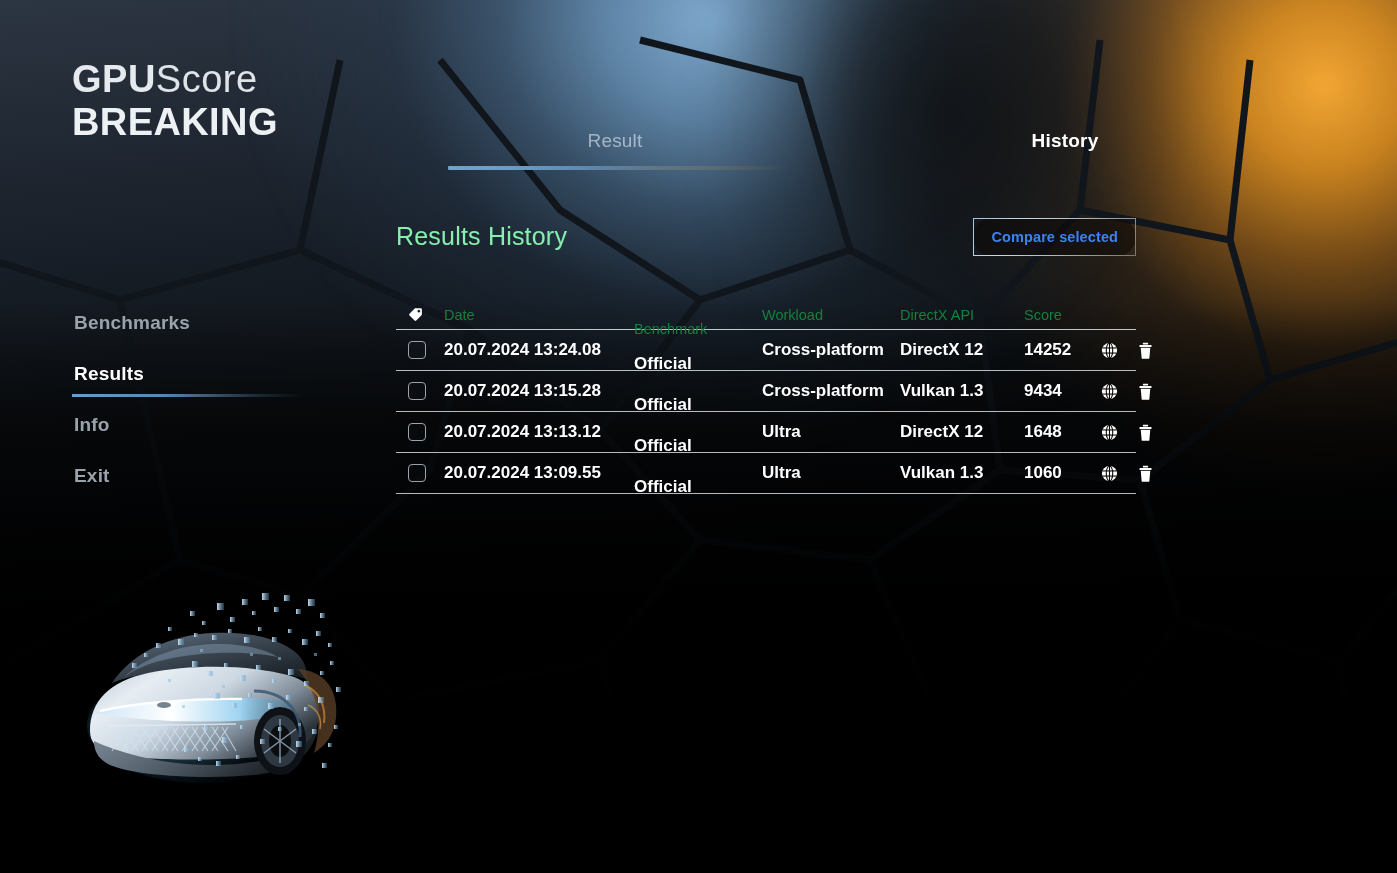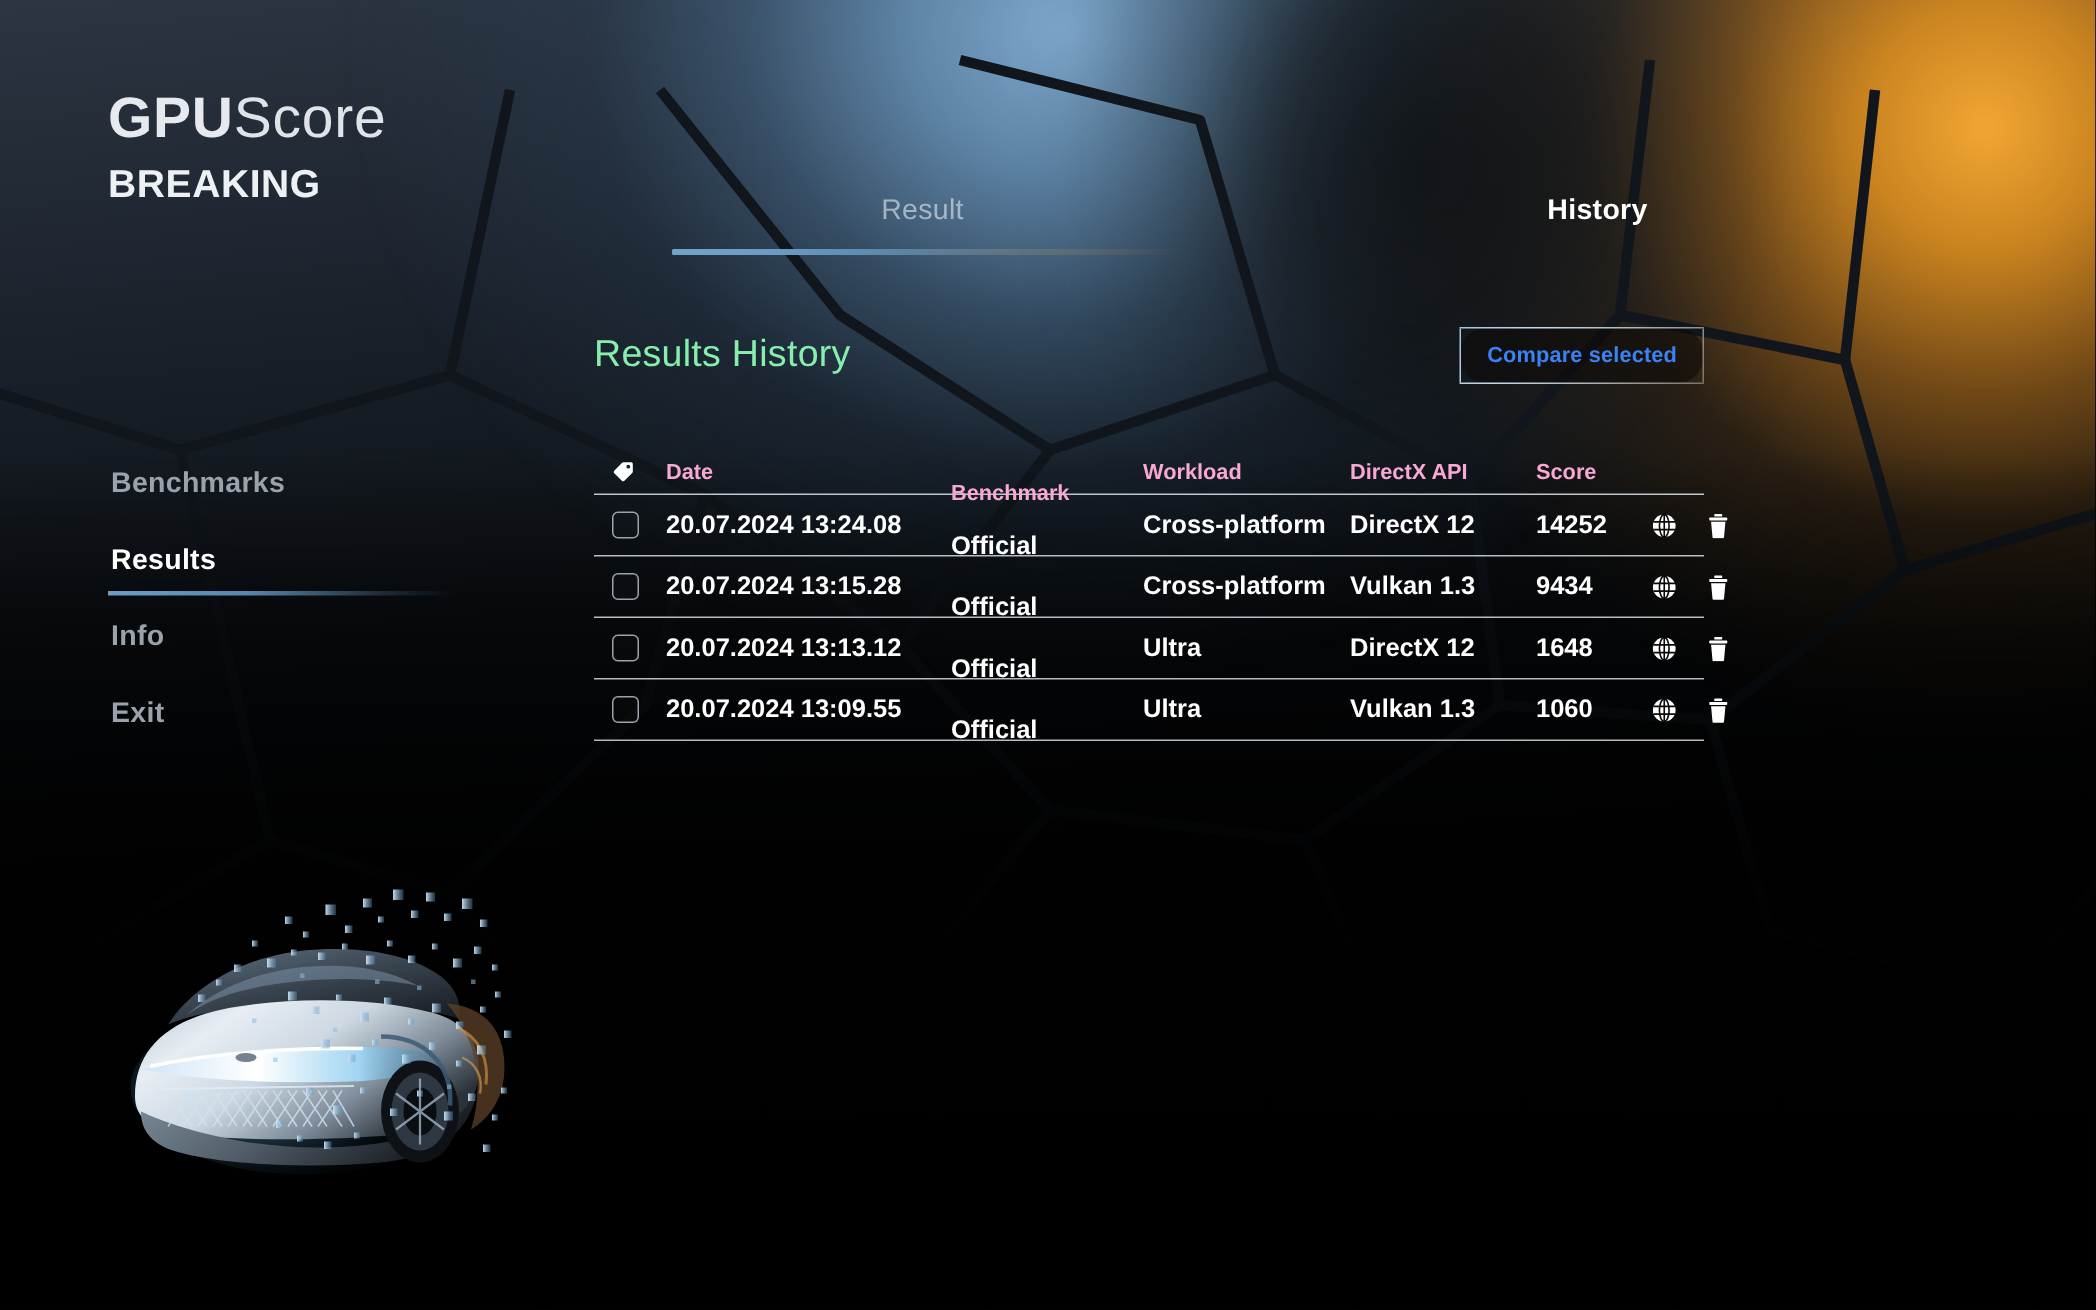--- a/index.html
+++ b/index.html
@@ -81,21 +81,21 @@
   }
   .logo-top {
     font-size: 38px; line-height: 46px;
     letter-spacing: 0.5px;
     color: #e6eaee;
     font-weight: 300;
   }
   .logo-top .gpu { font-weight: 700; }
   .logo-top .score { font-weight: 300; color: #dfe4e9; }
   .logo-bottom {
-    font-size: 26px; line-height: 34px;
+    font-size: 38px; line-height: 34px;
     font-weight: 700; letter-spacing: 0.4px;
     color: #eef1f4;
     margin-top: 3px;
   }
 
   
   .sidenav { position: absolute; left: 0; top: 297px; width: 310px; }
   .nav-item {
     position: relative;
     padding: 0 0 0 74px;
@@ -159,21 +159,21 @@
   }
 
   
   .tbl { margin-top: 22px; width: 740px; }
   .tbl-row {
     display: flex; align-items: center;
     height: 41px;
     border-bottom: 1px solid rgba(232,238,244,0.78);
   }
   .tbl-head { height: 30px; border-bottom: 1px solid rgba(232,238,244,0.82); }
-  .tbl-head .c { color: #f9a8d4; font-size: 14.5px; font-weight: 700; }
+  .tbl-head .c { color: #15803d; font-size: 14.5px; font-weight: 400; }
   .tbl-body-row { cursor: pointer; }
   .tbl-body-row .c { color: #ffffff; font-size: 17px; font-weight: 700; }
 
   .c { display: flex; align-items: center; }
   .c-check { width: 48px; flex: none; padding-left: 12px; }
   .c-date  { width: 190px; flex: none; }
   .c-bench { width: 108px; flex: none; margin-top: 28px; }
   .c-work  { width: 138px; flex: none; margin-left: 20px; }
   .c-api   { width: 124px; flex: none; }
   .c-score { width: 66px; flex: none; }

